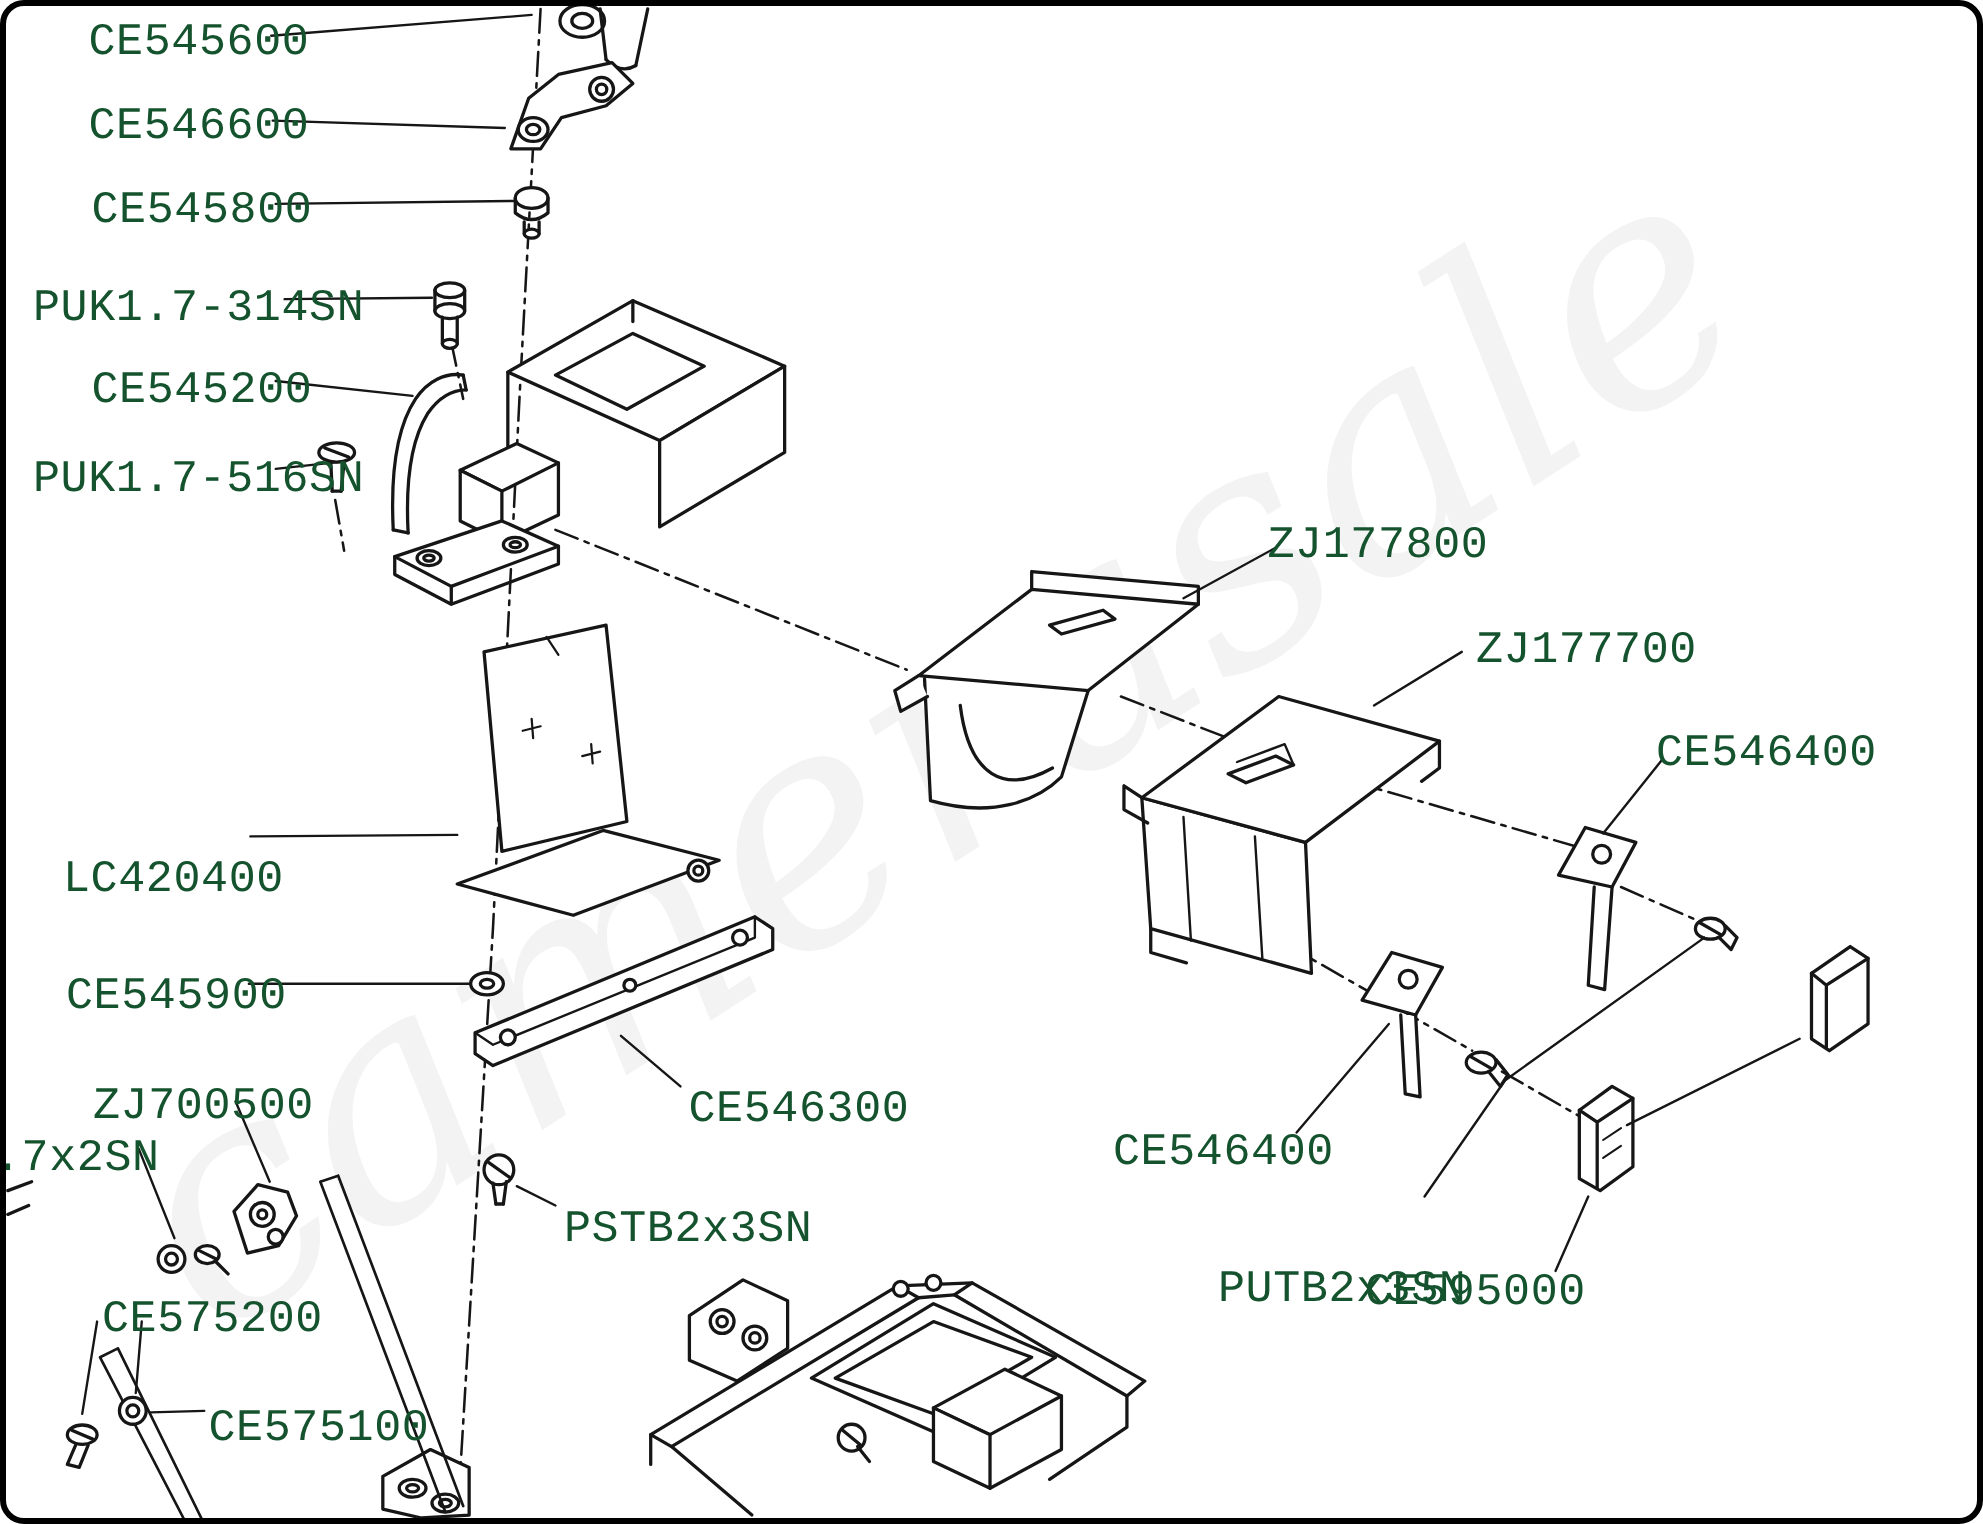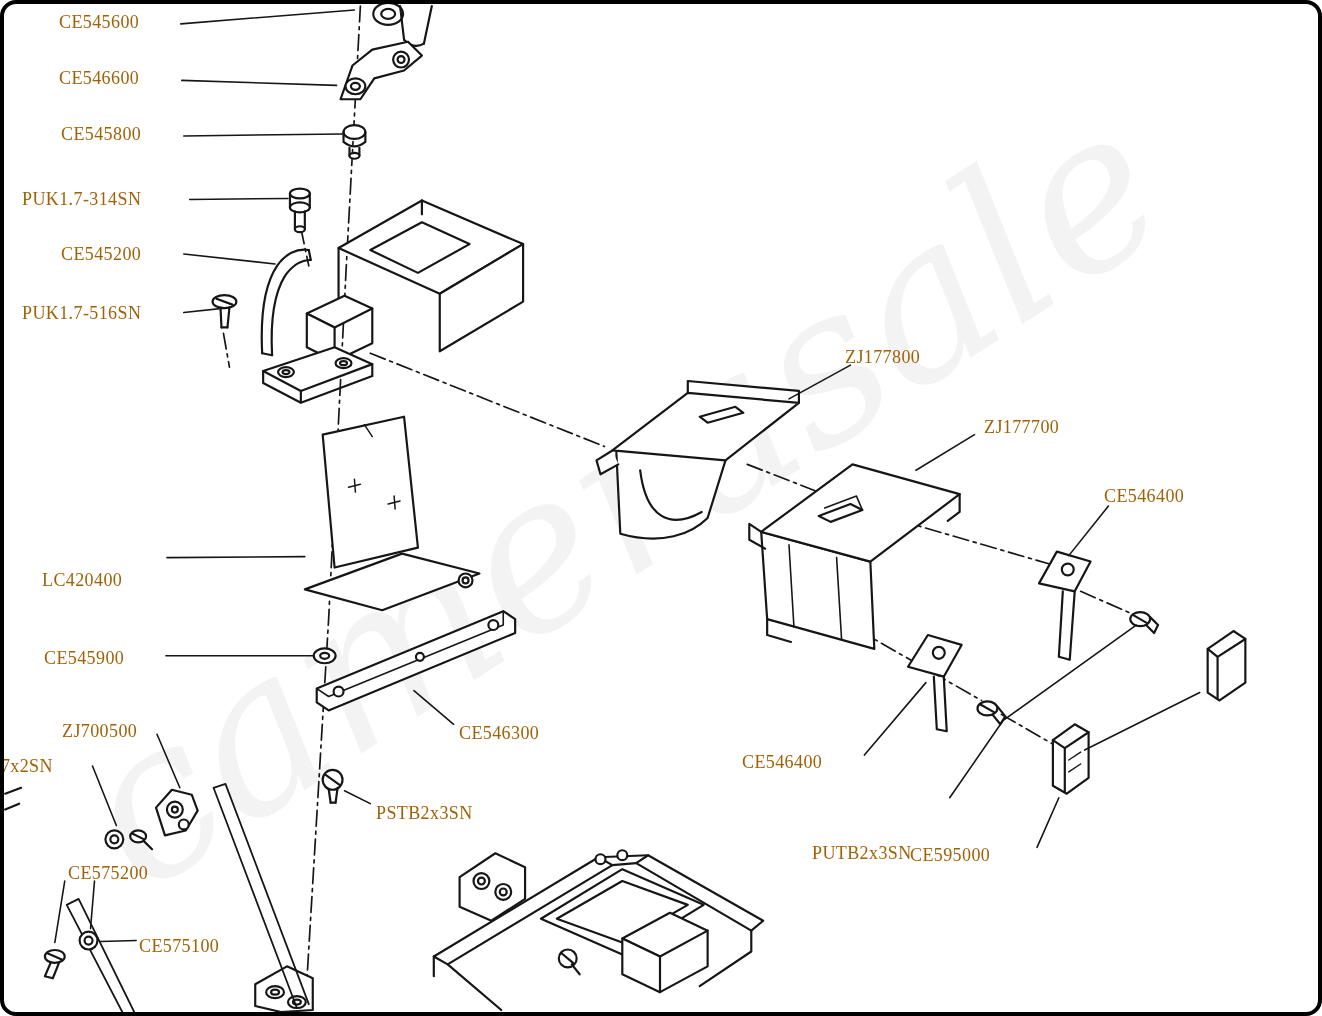--- a/index.html
+++ b/index.html
@@ -9,24 +9,24 @@
     width:1322px; height:1016px;
     background:#ffffff;
     border:4px solid #000;
     border-radius:16px;
     overflow:hidden;
     font-family:"Liberation Sans", sans-serif;
   }
   .art { position:absolute; left:0; top:0; width:100%; height:100%; }
   .lbl {
     position:absolute;
-    font-family:Liberation Serif, serif;
-    font-size:18px;
+    font-family:Liberation Mono, monospace;
+    font-size:30px;
     letter-spacing:0.4px;
-    color:#a16207;
+    color:#14532d;
     white-space:nowrap;
     user-select:none;
   }
 </style>
 </head>
 <body>
 
 <div class="canvas">
 
   <svg class="art" viewBox="0 0 1322 1016" stroke="#161616" fill="none" stroke-width="2.2" stroke-linecap="round" stroke-linejoin="round">

